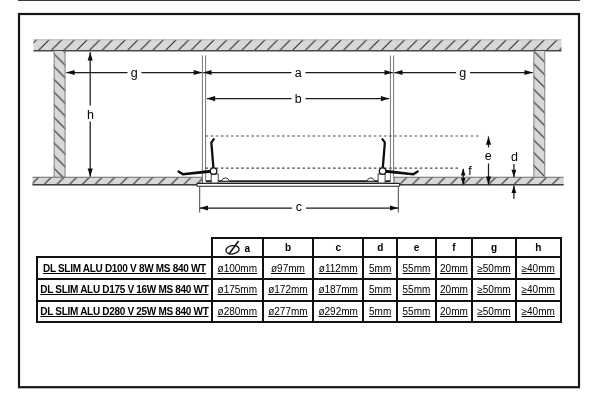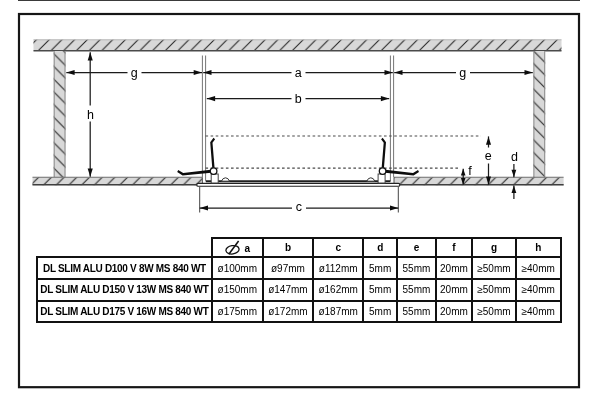--- a/index.html
+++ b/index.html
@@ -8,21 +8,21 @@
           font-family:"Liberation Sans",sans-serif;}
   #draw{position:absolute;left:0;top:0;}
   table.spec{position:absolute;left:35.8px;top:236.8px;border-collapse:collapse;
              opacity:0.999;will-change:transform;
              table-layout:fixed;width:524.2px;
              font-family:"Liberation Sans",sans-serif;font-size:10px;color:#000;}
   table.spec td{border:2px solid #111;padding:0;text-align:center;vertical-align:middle;
                 background:#fff;white-space:nowrap;overflow:hidden;}
   table.spec td.noborder{border:none;background:transparent;}
   table.spec tr.hd td{height:17.2px;font-weight:bold;}
-  table.spec tr.dr td{height:19.66px;}
+  table.spec tr.dr td{height:19.66px;text-decoration:underline;}
   td.nm{font-weight:bold;text-align:left;padding-left:4px;letter-spacing:-0.3px;}
   .icon{vertical-align:-3px;margin-right:3px;}
 </style>
 </head>
 <body>
 <div id="canvas">
 <svg id="draw" width="600" height="408" viewBox="0 0 600 408">
 <defs>
   <pattern id="hf" patternUnits="userSpaceOnUse" width="12.7" height="12.7">
     <path d="M-1,13.7 L13.7,-1 M-13.7,13.7 L13.7,-13.7 M11.7,26.4 L26.4,11.7" stroke="#262626" stroke-width="1.1" fill="none"></path>
@@ -198,36 +198,36 @@
           <td>ø100mm</td>
           <td>ø97mm</td>
           <td>ø112mm</td>
           <td>5mm</td>
           <td>55mm</td>
           <td>20mm</td>
           <td>≥50mm</td>
           <td>≥40mm</td>
         </tr>
   <tr class="dr">
-          <td class="nm">DL SLIM ALU D150 V 13W MS 840 WT</td>
-          <td>ø150mm</td>
-          <td>ø147mm</td>
-          <td>ø162mm</td>
-          <td>5mm</td>
-          <td>55mm</td>
-          <td>20mm</td>
-          <td>≥50mm</td>
-          <td>≥40mm</td>
-        </tr>
-  <tr class="dr">
           <td class="nm">DL SLIM ALU D175 V 16W MS 840 WT</td>
           <td>ø175mm</td>
           <td>ø172mm</td>
           <td>ø187mm</td>
           <td>5mm</td>
           <td>55mm</td>
           <td>20mm</td>
           <td>≥50mm</td>
           <td>≥40mm</td>
         </tr>
+  <tr class="dr">
+          <td class="nm">DL SLIM ALU D280 V 25W MS 840 WT</td>
+          <td>ø280mm</td>
+          <td>ø277mm</td>
+          <td>ø292mm</td>
+          <td>5mm</td>
+          <td>55mm</td>
+          <td>20mm</td>
+          <td>≥50mm</td>
+          <td>≥40mm</td>
+        </tr>
 </tbody>
     </table>
 </div>
 
 </body></html>

